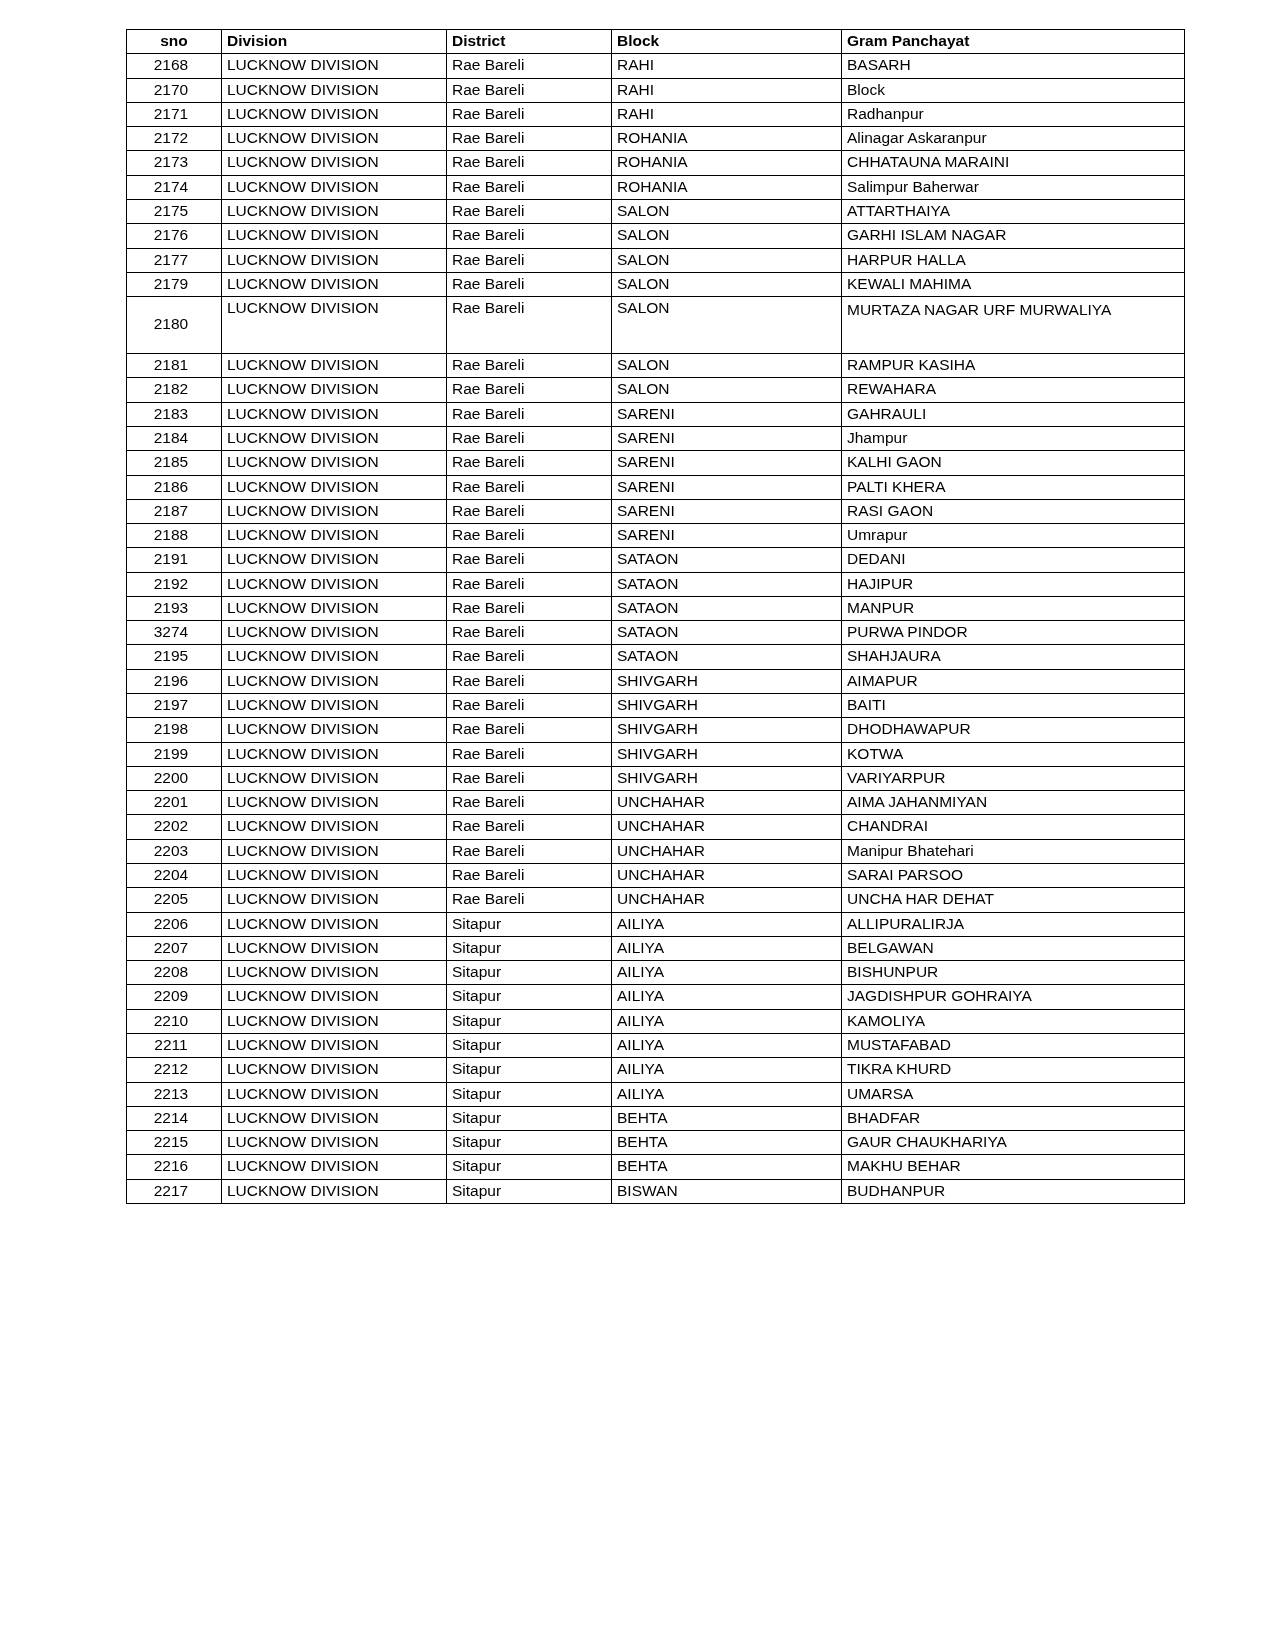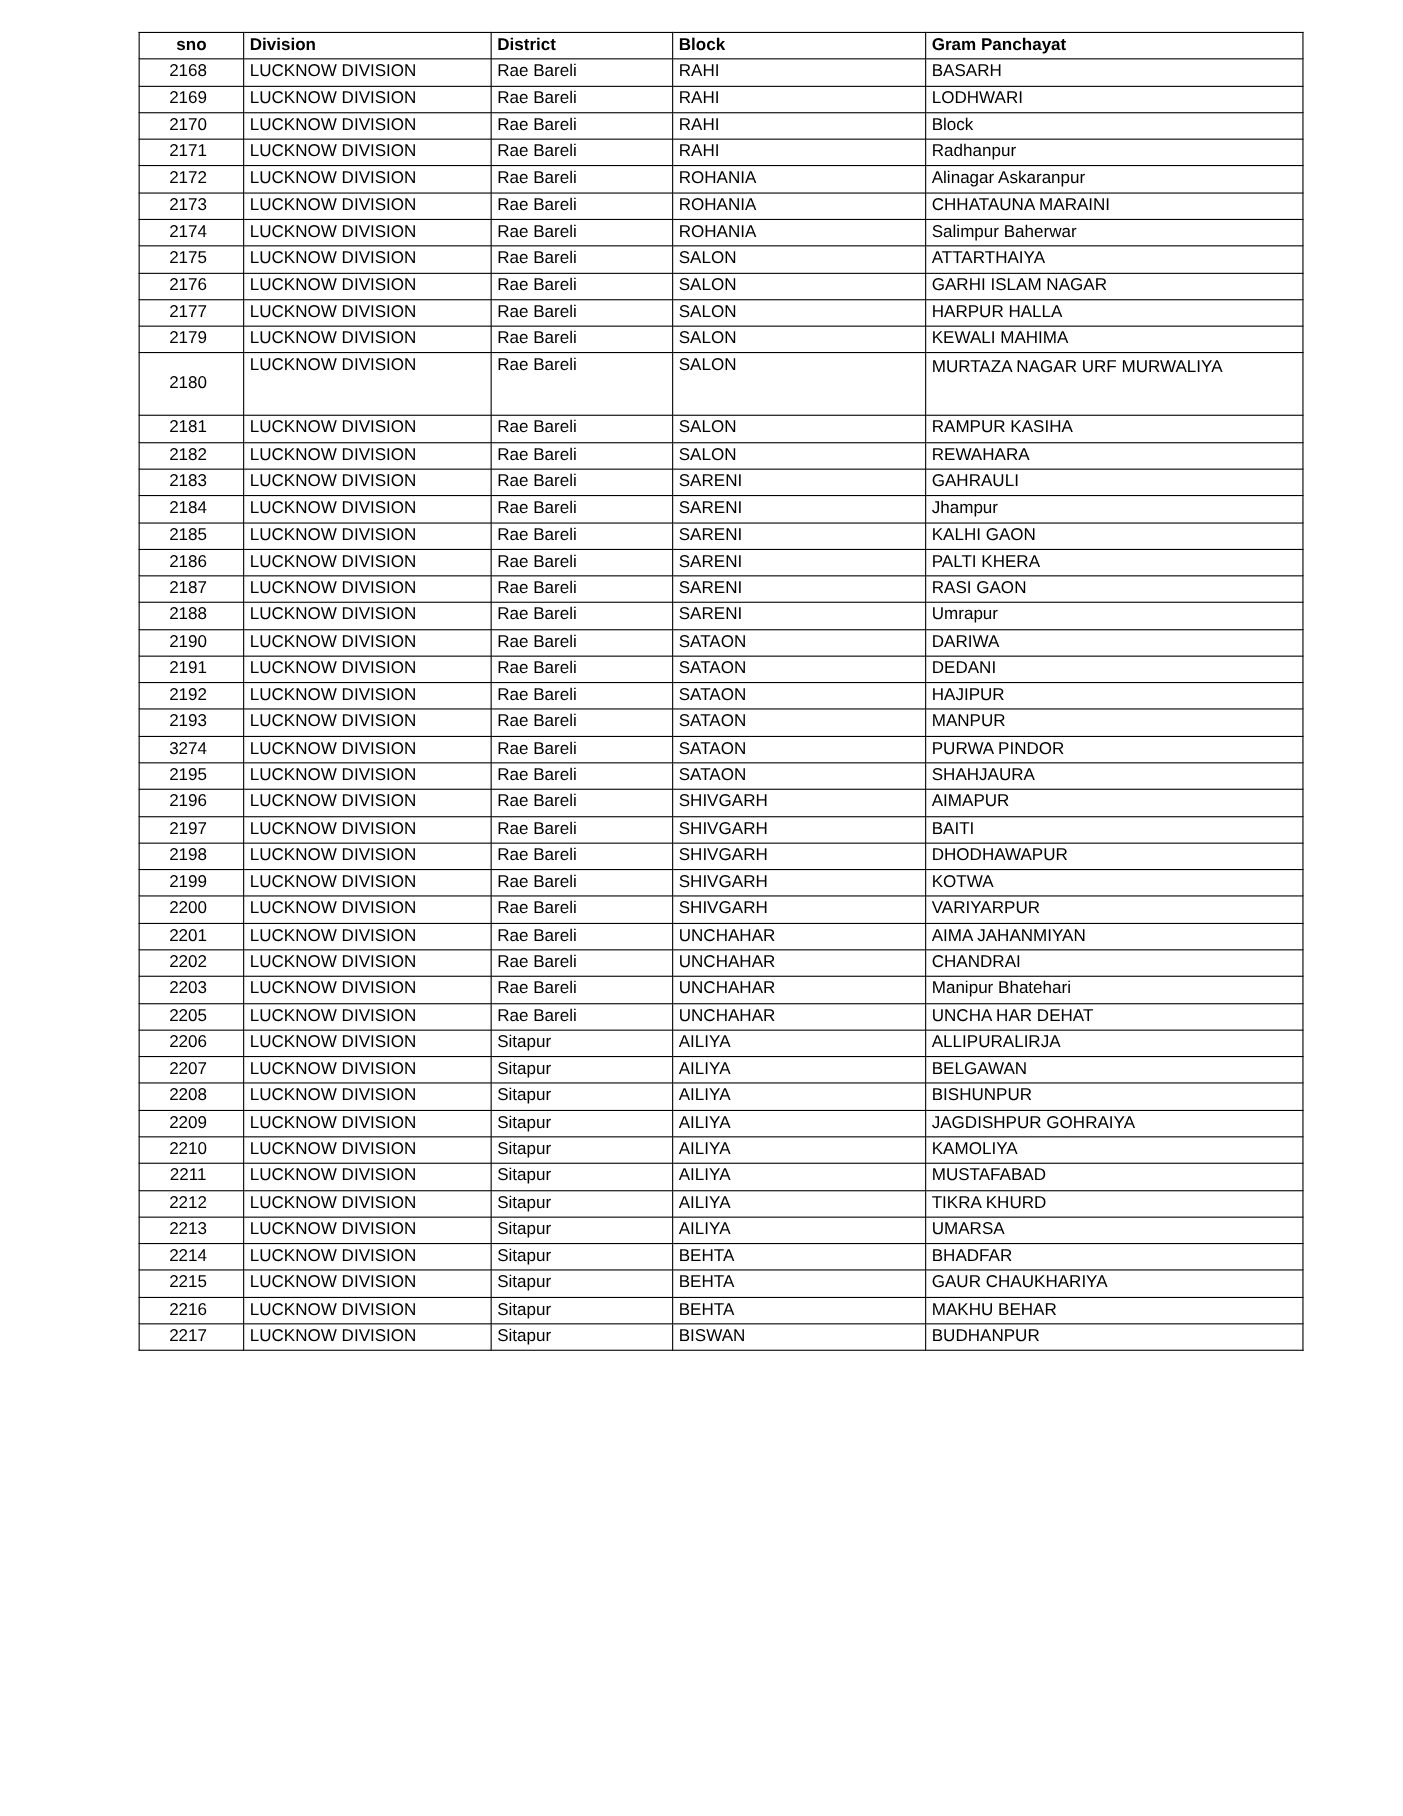--- a/index.html
+++ b/index.html
@@ -111,27 +111,20 @@
       </thead>
       <tbody id="table-body">
           <tr>
             <td class="cell-sno">2168</td>
             <td class="cell-division">LUCKNOW DIVISION</td>
             <td class="cell-district">Rae Bareli</td>
             <td class="cell-block">RAHI</td>
             <td class="cell-gp">BASARH</td>
           </tr>
           <tr>
-            <td class="cell-sno">2169</td>
-            <td class="cell-division">LUCKNOW DIVISION</td>
-            <td class="cell-district">Rae Bareli</td>
-            <td class="cell-block">RAHI</td>
-            <td class="cell-gp">LODHWARI</td>
-          </tr>
-          <tr>
             <td class="cell-sno">2170</td>
             <td class="cell-division">LUCKNOW DIVISION</td>
             <td class="cell-district">Rae Bareli</td>
             <td class="cell-block">RAHI</td>
             <td class="cell-gp">Block</td>
           </tr>
           <tr>
             <td class="cell-sno">2171</td>
             <td class="cell-division">LUCKNOW DIVISION</td>
             <td class="cell-district">Rae Bareli</td>
@@ -244,27 +237,20 @@
             <td class="cell-gp">RASI GAON</td>
           </tr>
           <tr>
             <td class="cell-sno">2188</td>
             <td class="cell-division">LUCKNOW DIVISION</td>
             <td class="cell-district">Rae Bareli</td>
             <td class="cell-block">SARENI</td>
             <td class="cell-gp">Umrapur</td>
           </tr>
           <tr>
-            <td class="cell-sno">2190</td>
-            <td class="cell-division">LUCKNOW DIVISION</td>
-            <td class="cell-district">Rae Bareli</td>
-            <td class="cell-block">SATAON</td>
-            <td class="cell-gp">DARIWA</td>
-          </tr>
-          <tr>
             <td class="cell-sno">2191</td>
             <td class="cell-division">LUCKNOW DIVISION</td>
             <td class="cell-district">Rae Bareli</td>
             <td class="cell-block">SATAON</td>
             <td class="cell-gp">DEDANI</td>
           </tr>
           <tr>
             <td class="cell-sno">2192</td>
             <td class="cell-division">LUCKNOW DIVISION</td>
             <td class="cell-district">Rae Bareli</td>
@@ -340,20 +326,27 @@
             <td class="cell-district">Rae Bareli</td>
             <td class="cell-block">UNCHAHAR</td>
             <td class="cell-gp">CHANDRAI</td>
           </tr>
           <tr>
             <td class="cell-sno">2203</td>
             <td class="cell-division">LUCKNOW DIVISION</td>
             <td class="cell-district">Rae Bareli</td>
             <td class="cell-block">UNCHAHAR</td>
             <td class="cell-gp">Manipur Bhatehari</td>
+          </tr>
+          <tr>
+            <td class="cell-sno">2204</td>
+            <td class="cell-division">LUCKNOW DIVISION</td>
+            <td class="cell-district">Rae Bareli</td>
+            <td class="cell-block">UNCHAHAR</td>
+            <td class="cell-gp">SARAI PARSOO</td>
           </tr>
           <tr>
             <td class="cell-sno">2205</td>
             <td class="cell-division">LUCKNOW DIVISION</td>
             <td class="cell-district">Rae Bareli</td>
             <td class="cell-block">UNCHAHAR</td>
             <td class="cell-gp">UNCHA HAR DEHAT</td>
           </tr>
           <tr>
             <td class="cell-sno">2206</td>

